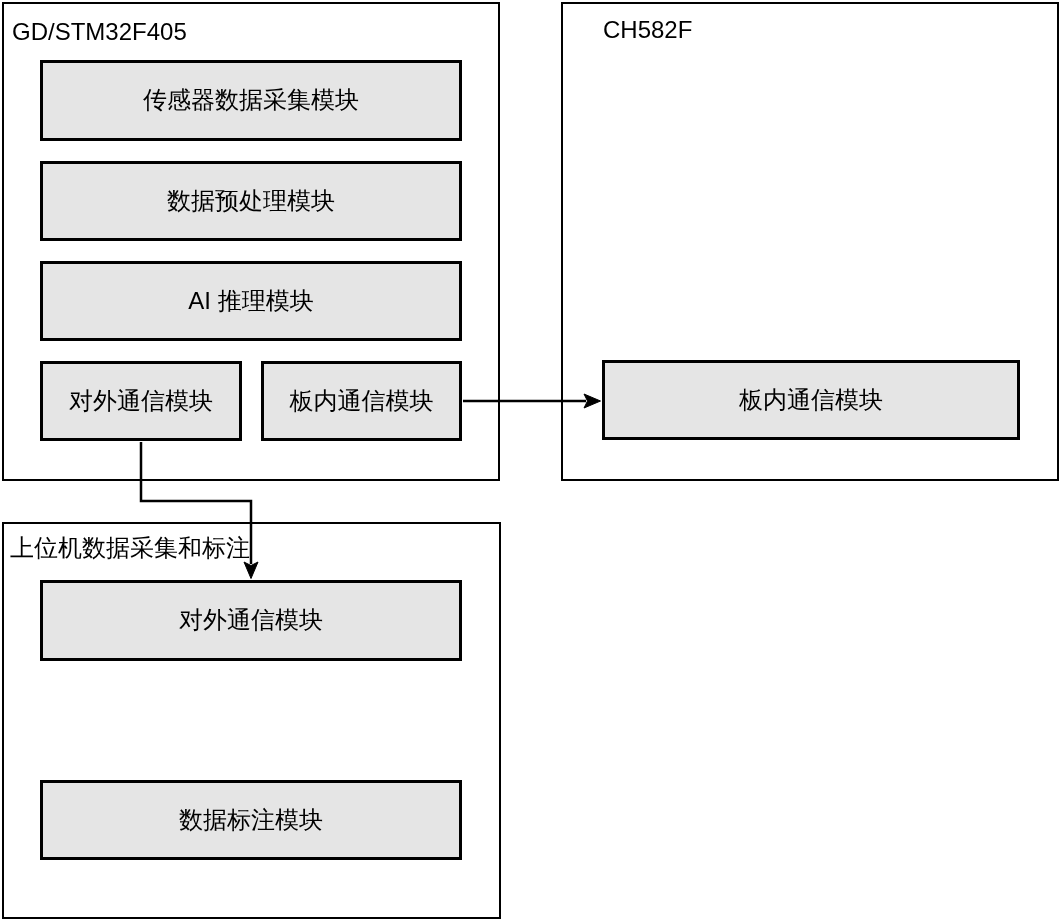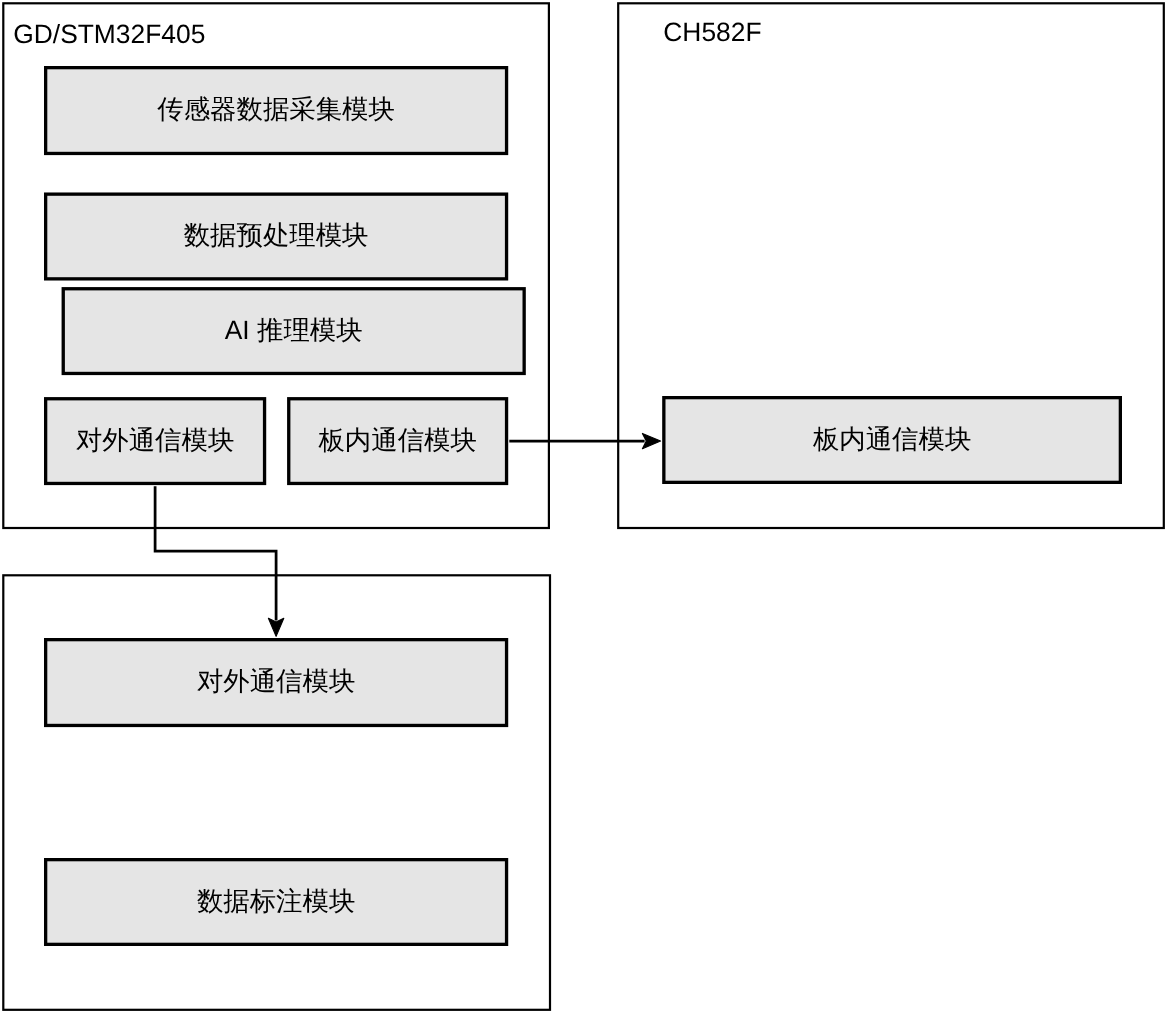--- a/index.html
+++ b/index.html
@@ -59,32 +59,33 @@
   }
 </style>
 </head>
 <body>
 
 <div class="canvas">
 
   <div class="container" style="left:2px; top:2px; width:498px; height:479px;">
     <div class="ctitle" style="left:8px; top:14px;">GD/STM32F405</div>
     <div class="box" style="left:36px; top:56px; width:422px; height:81px;">传感器数据采集模块</div>
-    <div class="box" style="left:36px; top:157px; width:422px; height:80px;margin-top:14px;">数据预处理模块</div>
-    <div class="box" style="left:36px; top:257px; width:422px; height:80px;margin-left:16px;">AI 推理模块</div>
+    <div class="box" style="left:36px; top:157px; width:422px; height:80px;">数据预处理模块</div>
+    <div class="box" style="left:36px; top:257px; width:422px; height:80px;">AI 推理模块</div>
     <div class="box" style="left:36px; top:357px; width:202px; height:80px;">对外通信模块</div>
     <div class="box" style="left:257px; top:357px; width:201px; height:80px;">板内通信模块</div>
   </div>
 
   <div class="container" style="left:561px; top:2px; width:498px; height:479px;">
     <div class="ctitle" style="left:24px; top:12px;margin-left:16px;">CH582F</div>
     <div class="box" style="left:39px; top:356px; width:418px; height:80px;">板内通信模块</div>
   </div>
 
   <div class="container" style="left:2px; top:522px; width:499px; height:397px;">
+    <div class="ctitle" style="left:6px; top:10px;">上位机数据采集和标注</div>
     <div class="box" style="left:36px; top:56px; width:422px; height:81px;">对外通信模块</div>
     <div class="box" style="left:36px; top:256px; width:422px; height:80px;">数据标注模块</div>
   </div>
 
   <svg class="connectors" width="1062" height="922" viewBox="0 0 1062 922">
     <g>
       <path class="conn" d="M 463 401 H 586"></path>
       <path class="head" d="M 600.5 401 L 584 394 L 587.5 401 L 584 408 Z"></path>
     </g>
     <g>

